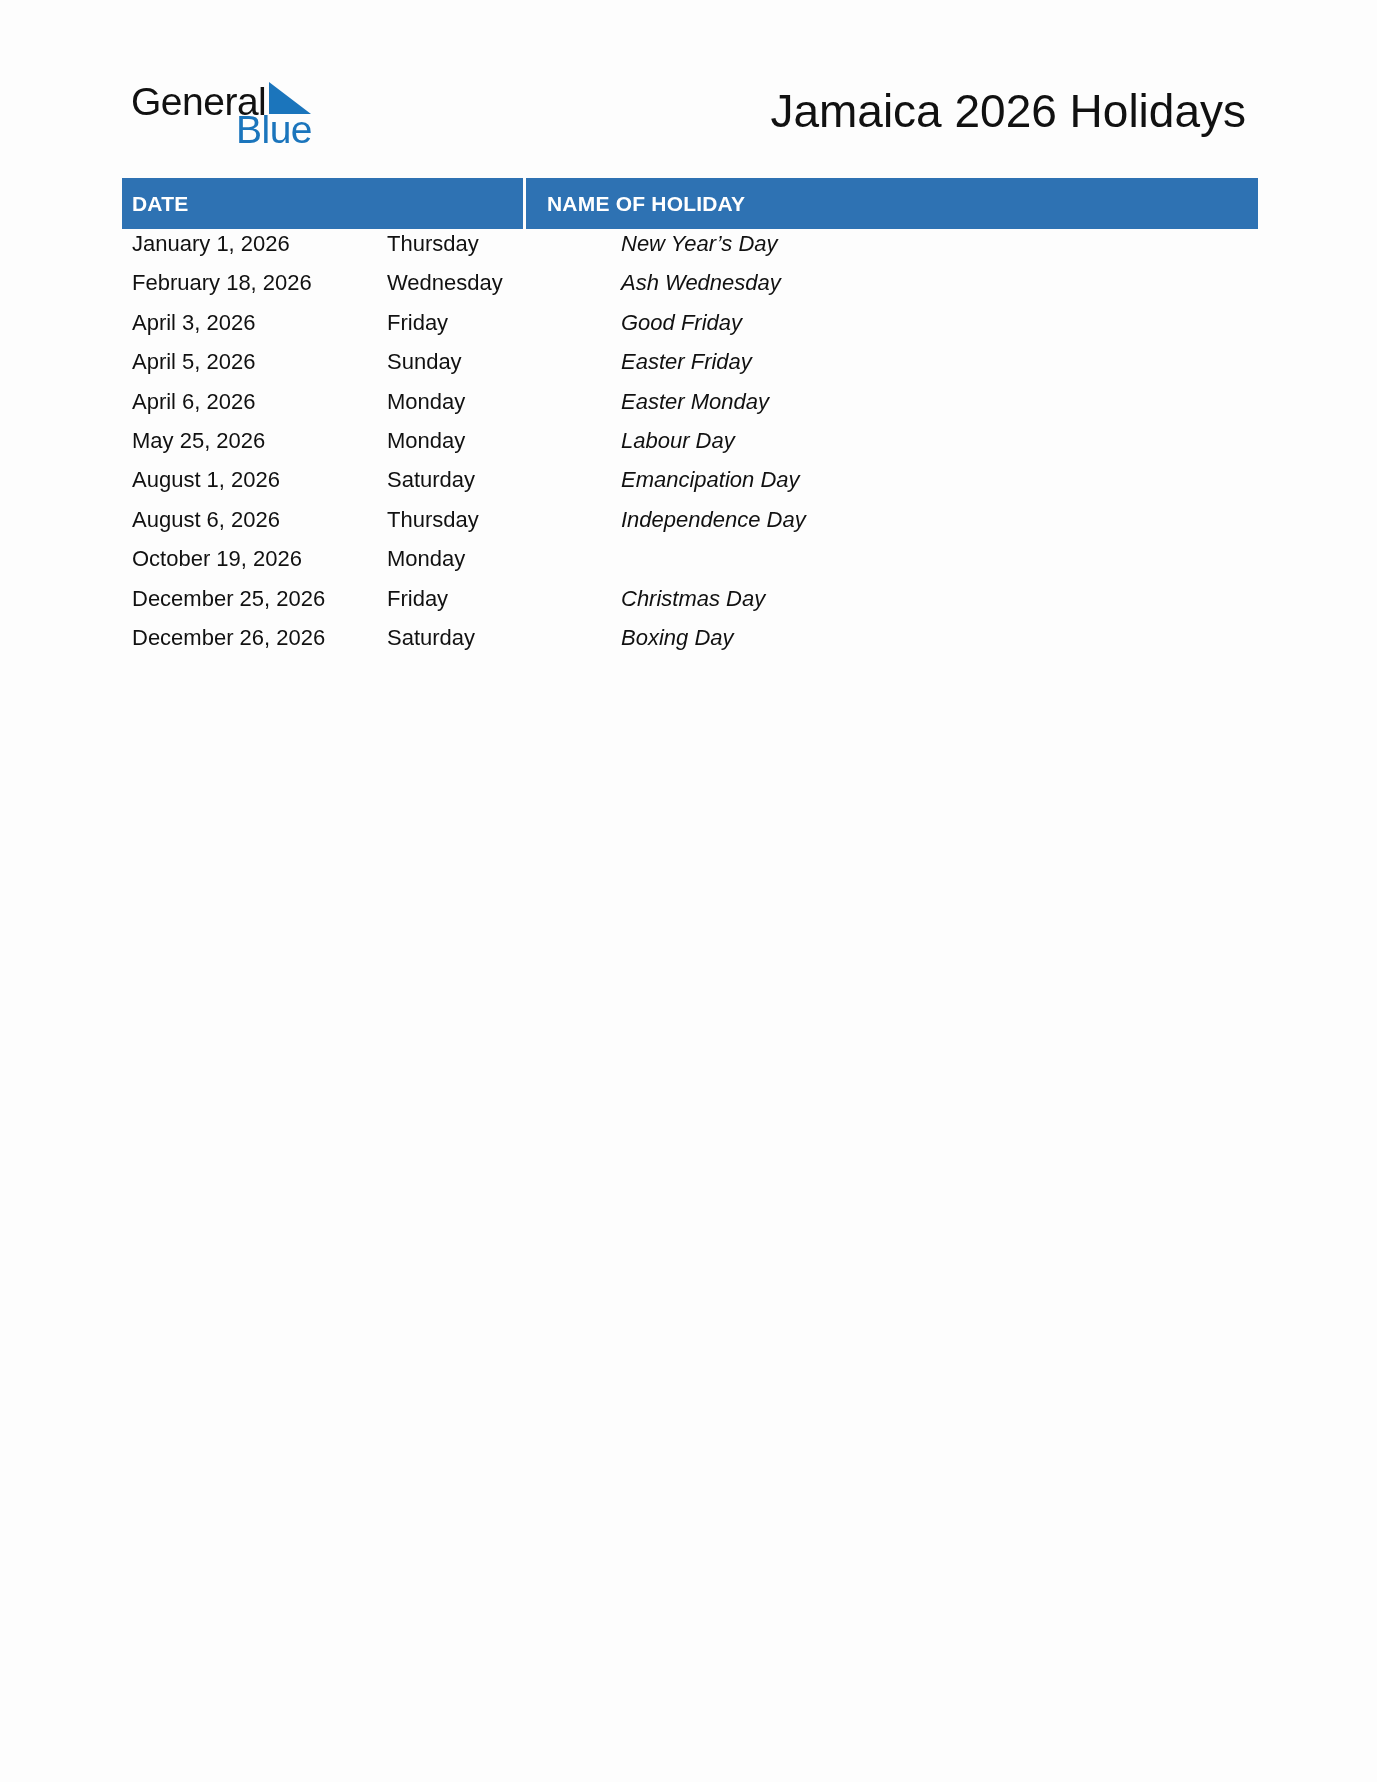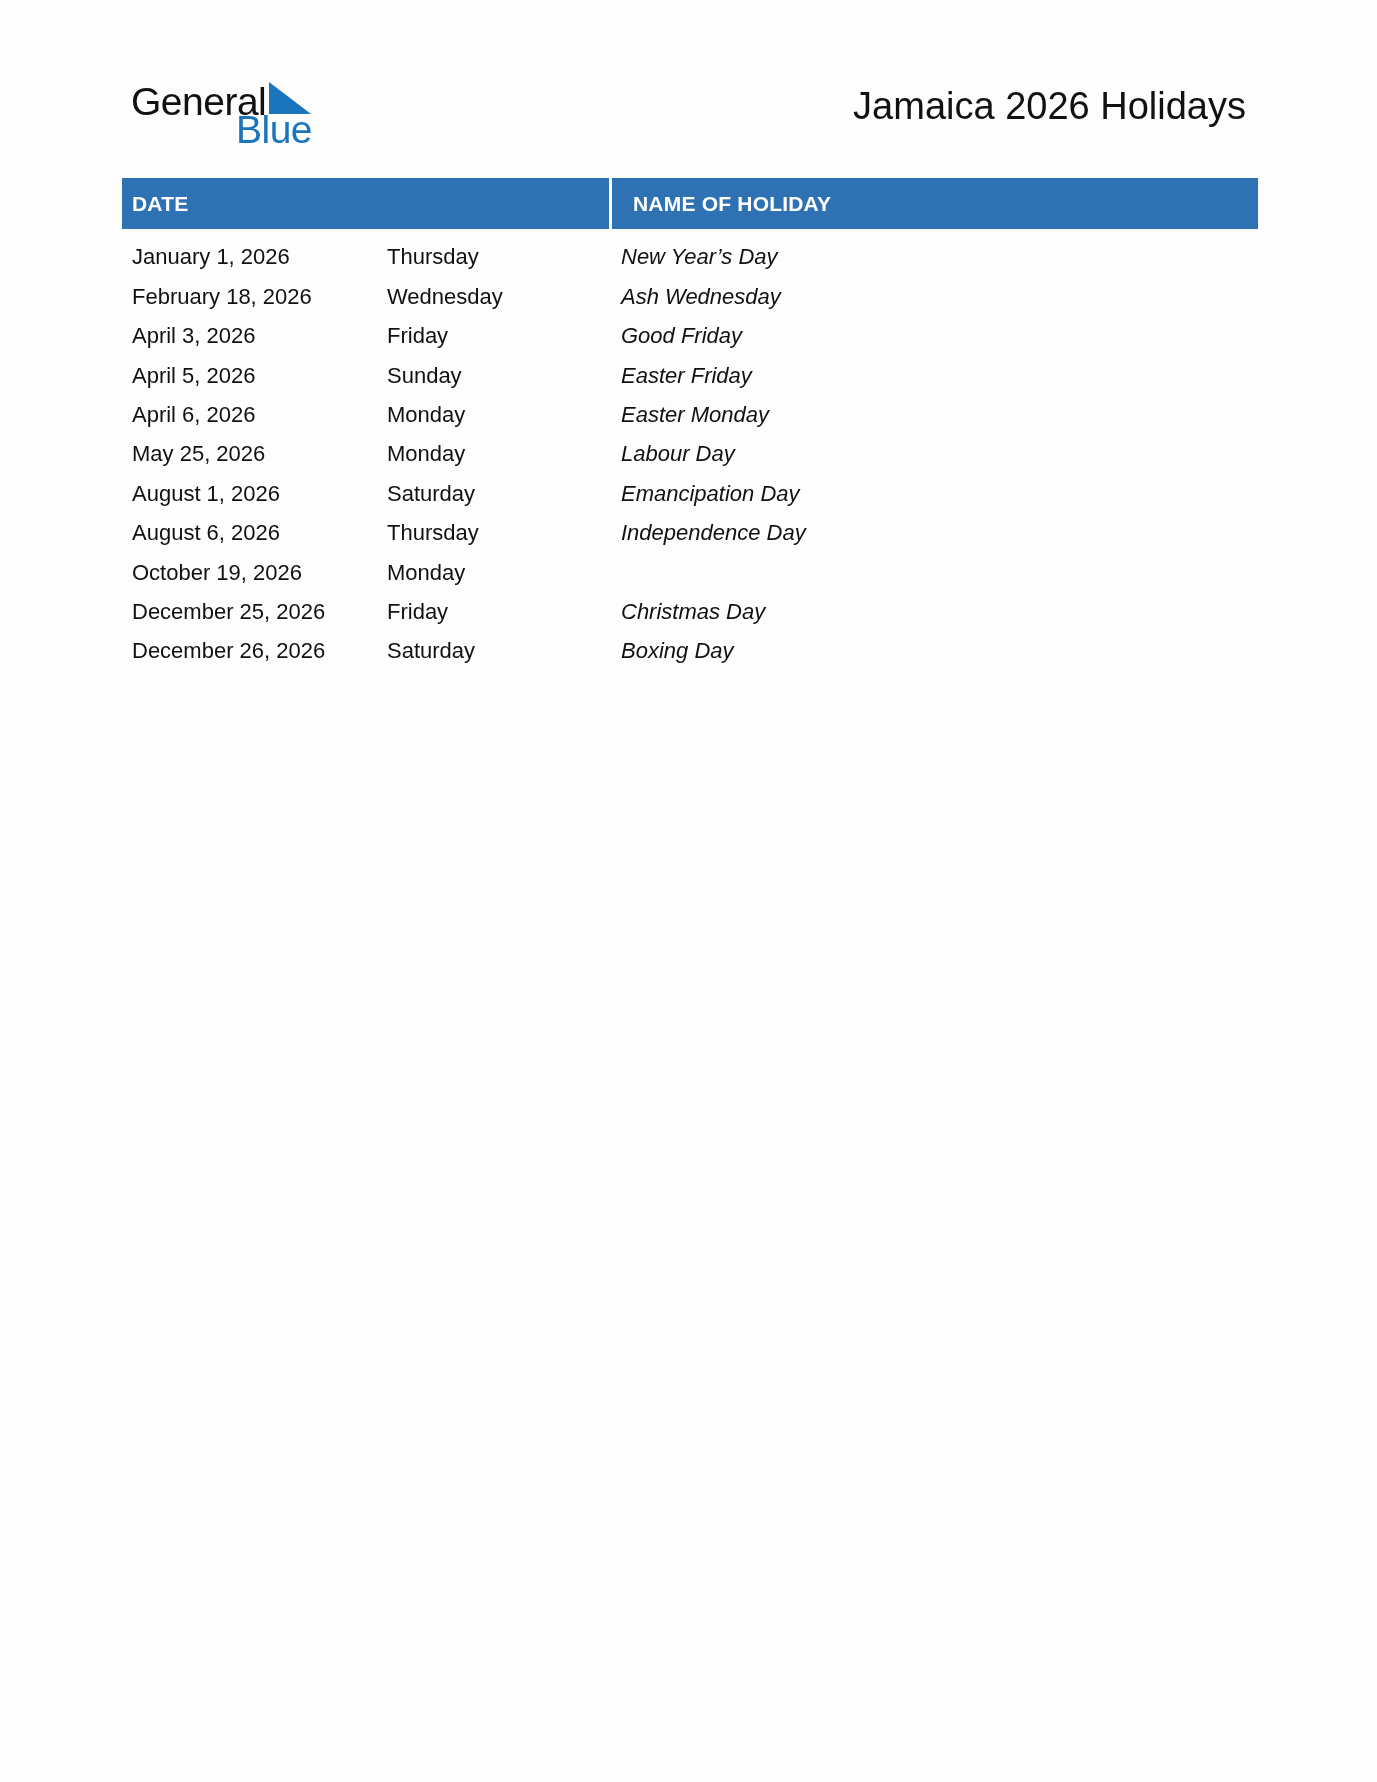--- a/index.html
+++ b/index.html
@@ -44,21 +44,21 @@
       position: absolute;
       left: 138px;
       top: 8px;
       width: 42px;
       height: 30px;
     }
     .page-title {
       position: absolute;
       right: 131px;
       top: 84px;
-      font-size: 38px;
+      font-size: 46px;
       color: #111111;
       line-height: 1.2;
       white-space: nowrap;
     }
     .table {
       position: absolute;
       left: 122px;
       top: 178px;
       width: 1136px;
     }
@@ -71,37 +71,37 @@
       color: #ffffff;
       font-weight: bold;
       font-size: 21px;
       display: flex;
       align-items: center;
       padding-left: 10px;
       box-sizing: border-box;
       letter-spacing: 0.2px;
     }
     .th-date {
-      width: 487px;
+      width: 401px;
     }
     .th-gap {
       width: 3px;
       background: #fdfdfd;
     }
     .th-name {
       flex: 1;
       padding-left: 21px;
     }
     .tbody {
       padding-top: 2px;
     }
     .tr {
       display: flex;
       height: 39.4px;
-      align-items: flex-end;
+      align-items: flex-start;
       font-size: 22px;
       color: #111111;
     }
     .td-date {
       width: 265px;
       padding-left: 10px;
       box-sizing: border-box;
       white-space: nowrap;
     }
     .td-day {

